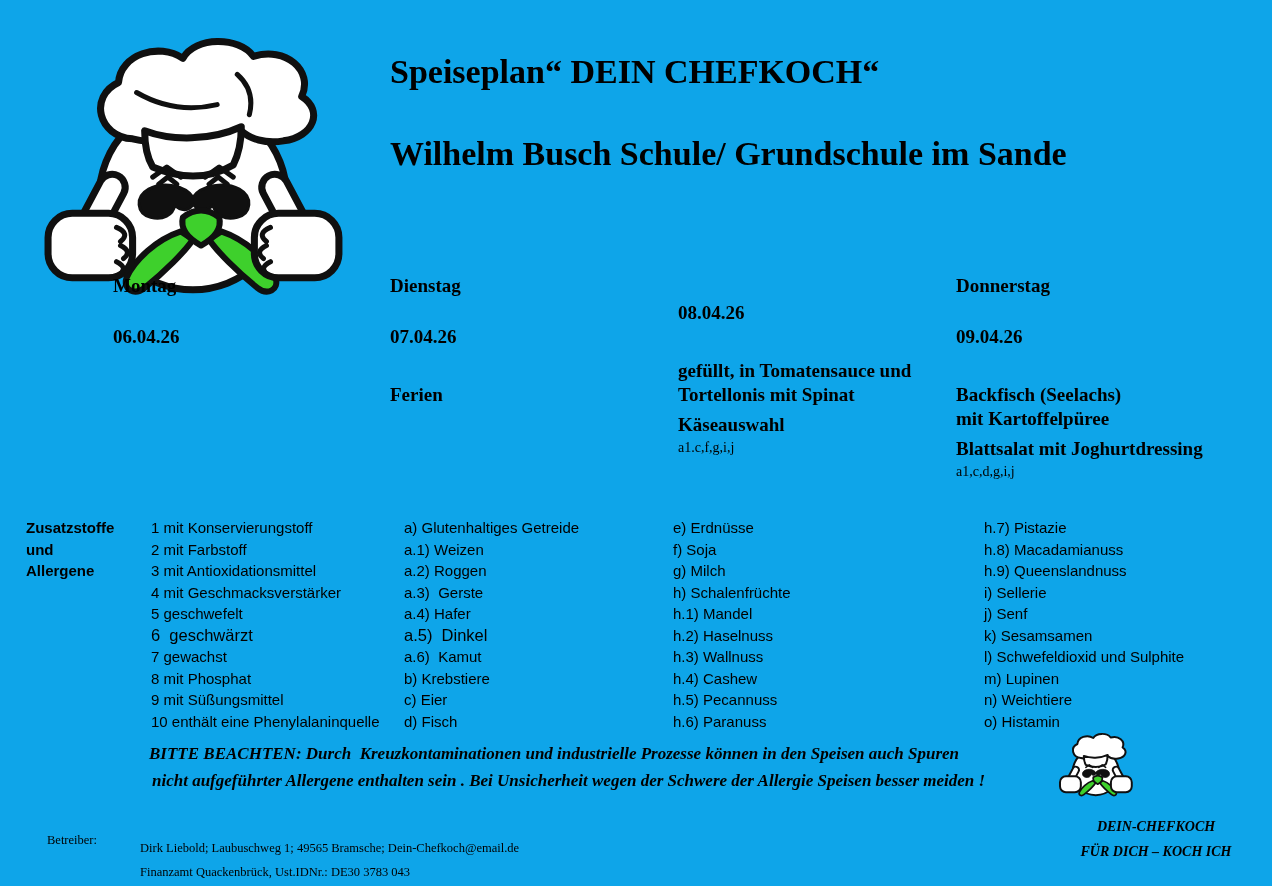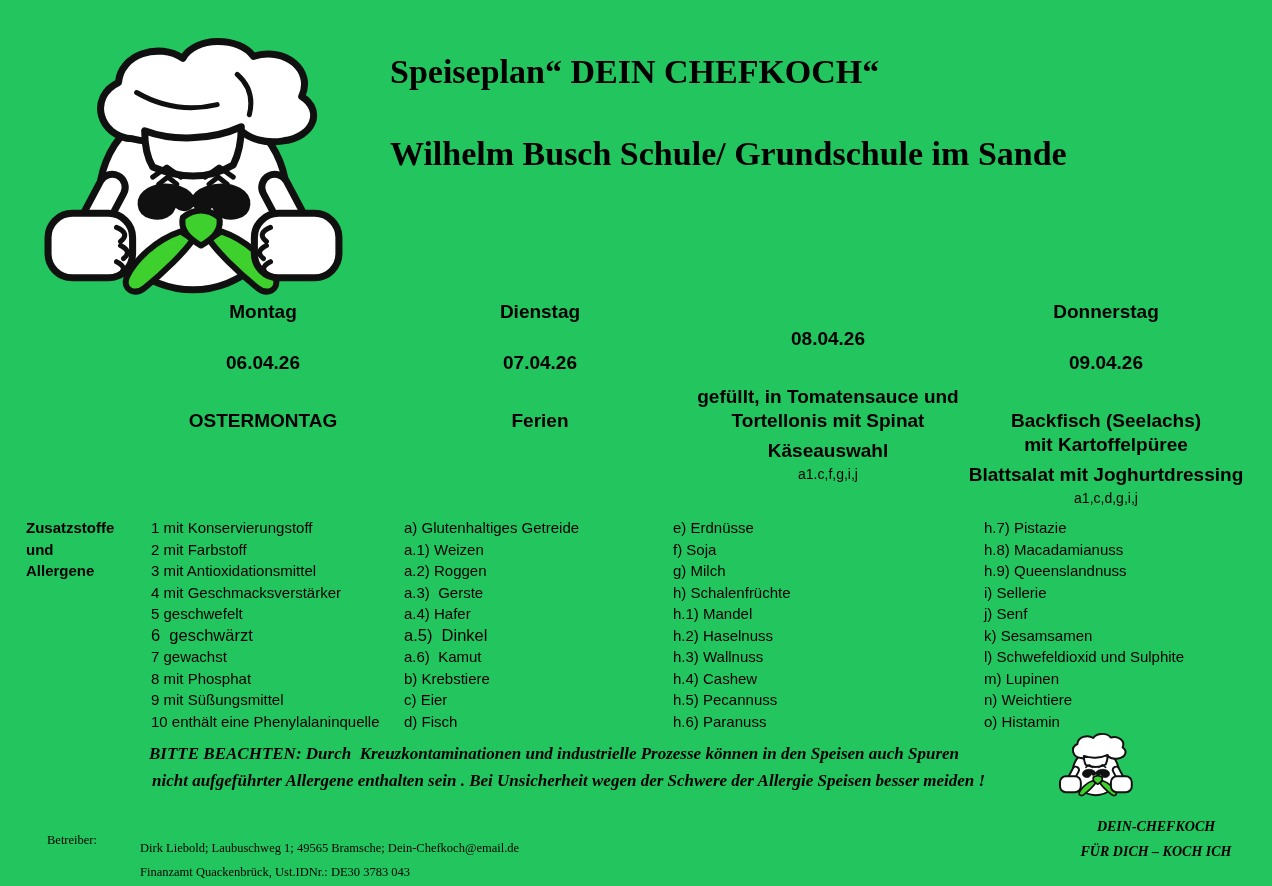--- a/index.html
+++ b/index.html
@@ -1,28 +1,28 @@
 <!DOCTYPE html>
 <html><head>
 <meta charset="utf-8">
 <style>
   html,body{margin:0;padding:0;background:#ffffff;}
-  .page{position:relative;width:1272px;height:886px;background:#22c55e;color:#000;overflow:hidden;
+  .page{position:relative;width:1272px;height:886px;background:#0ea5e9;color:#000;overflow:hidden;
         font-family:"Liberation Serif",serif;}
 
   .logo{position:absolute;}
   .logo svg{width:100%;height:100%;display:block;}
   .logo-main{left:40px;top:30px;width:312px;height:267px;}
   .logo-small{left:1058px;top:731px;width:77px;height:66px;}
 
   .title{position:absolute;left:390px;top:54px;font:bold 34px/36px "Liberation Serif",serif;white-space:pre;}
   .subtitle{position:absolute;left:390px;top:136px;font:bold 34px/36px "Liberation Serif",serif;white-space:pre;text-align:center;}
 
-  .day-col{position:absolute;top:300px;width:300px;text-align:center;
-           font-family:Liberation Sans, sans-serif;font-weight:bold;}
+  .day-col{position:absolute;top:274px;width:300px;
+           font-family:Liberation Serif, serif;font-weight:bold;}
   .day-name{font-size:19px;line-height:24px;}
   .day-date{font-size:19px;line-height:24px;margin-top:27px;}
   .day-lines{margin-top:34px;font-size:19px;line-height:24px;}
   .day-lines div:nth-child(3){margin-top:6px;}
   .day-code{font-weight:normal;font-size:14px;line-height:18px;margin-top:2px;}
 
   .legend-head{position:absolute;left:10px;top:517px;
                font:bold 15px/21.5px "Liberation Sans",sans-serif;}
   .legend-col{position:absolute;top:517px;font:15px/21.5px "Liberation Sans",sans-serif;}
   .legend-col div,.legend-head div,.notice div{white-space:pre;margin-left:16px;}
@@ -75,23 +75,20 @@
       </g>
     </svg>
   </div>
 
   <div class="title" data-name="page-title">Speiseplan“ DEIN CHEFKOCH“</div>
   <div class="subtitle" data-name="page-subtitle">Wilhelm Busch Schule/ Grundschule im Sande</div>
 
   <div class="day-col" style="left:113px" data-name="day-column-montag">
     <div class="day-name" data-name="day-name">Montag</div>
     <div class="day-date" data-name="day-date">06.04.26</div>
-    <div class="day-lines" data-name="menu-items">
-        <div data-name="menu-line">OSTERMONTAG</div>
-      </div>
     <div class="day-code" data-name="allergen-code"></div>
   </div>
   <div class="day-col" style="left:390px" data-name="day-column-dienstag">
     <div class="day-name" data-name="day-name">Dienstag</div>
     <div class="day-date" data-name="day-date">07.04.26</div>
     <div class="day-lines" data-name="menu-items">
         <div data-name="menu-line">Ferien</div>
       </div>
     <div class="day-code" data-name="allergen-code"></div>
   </div>

